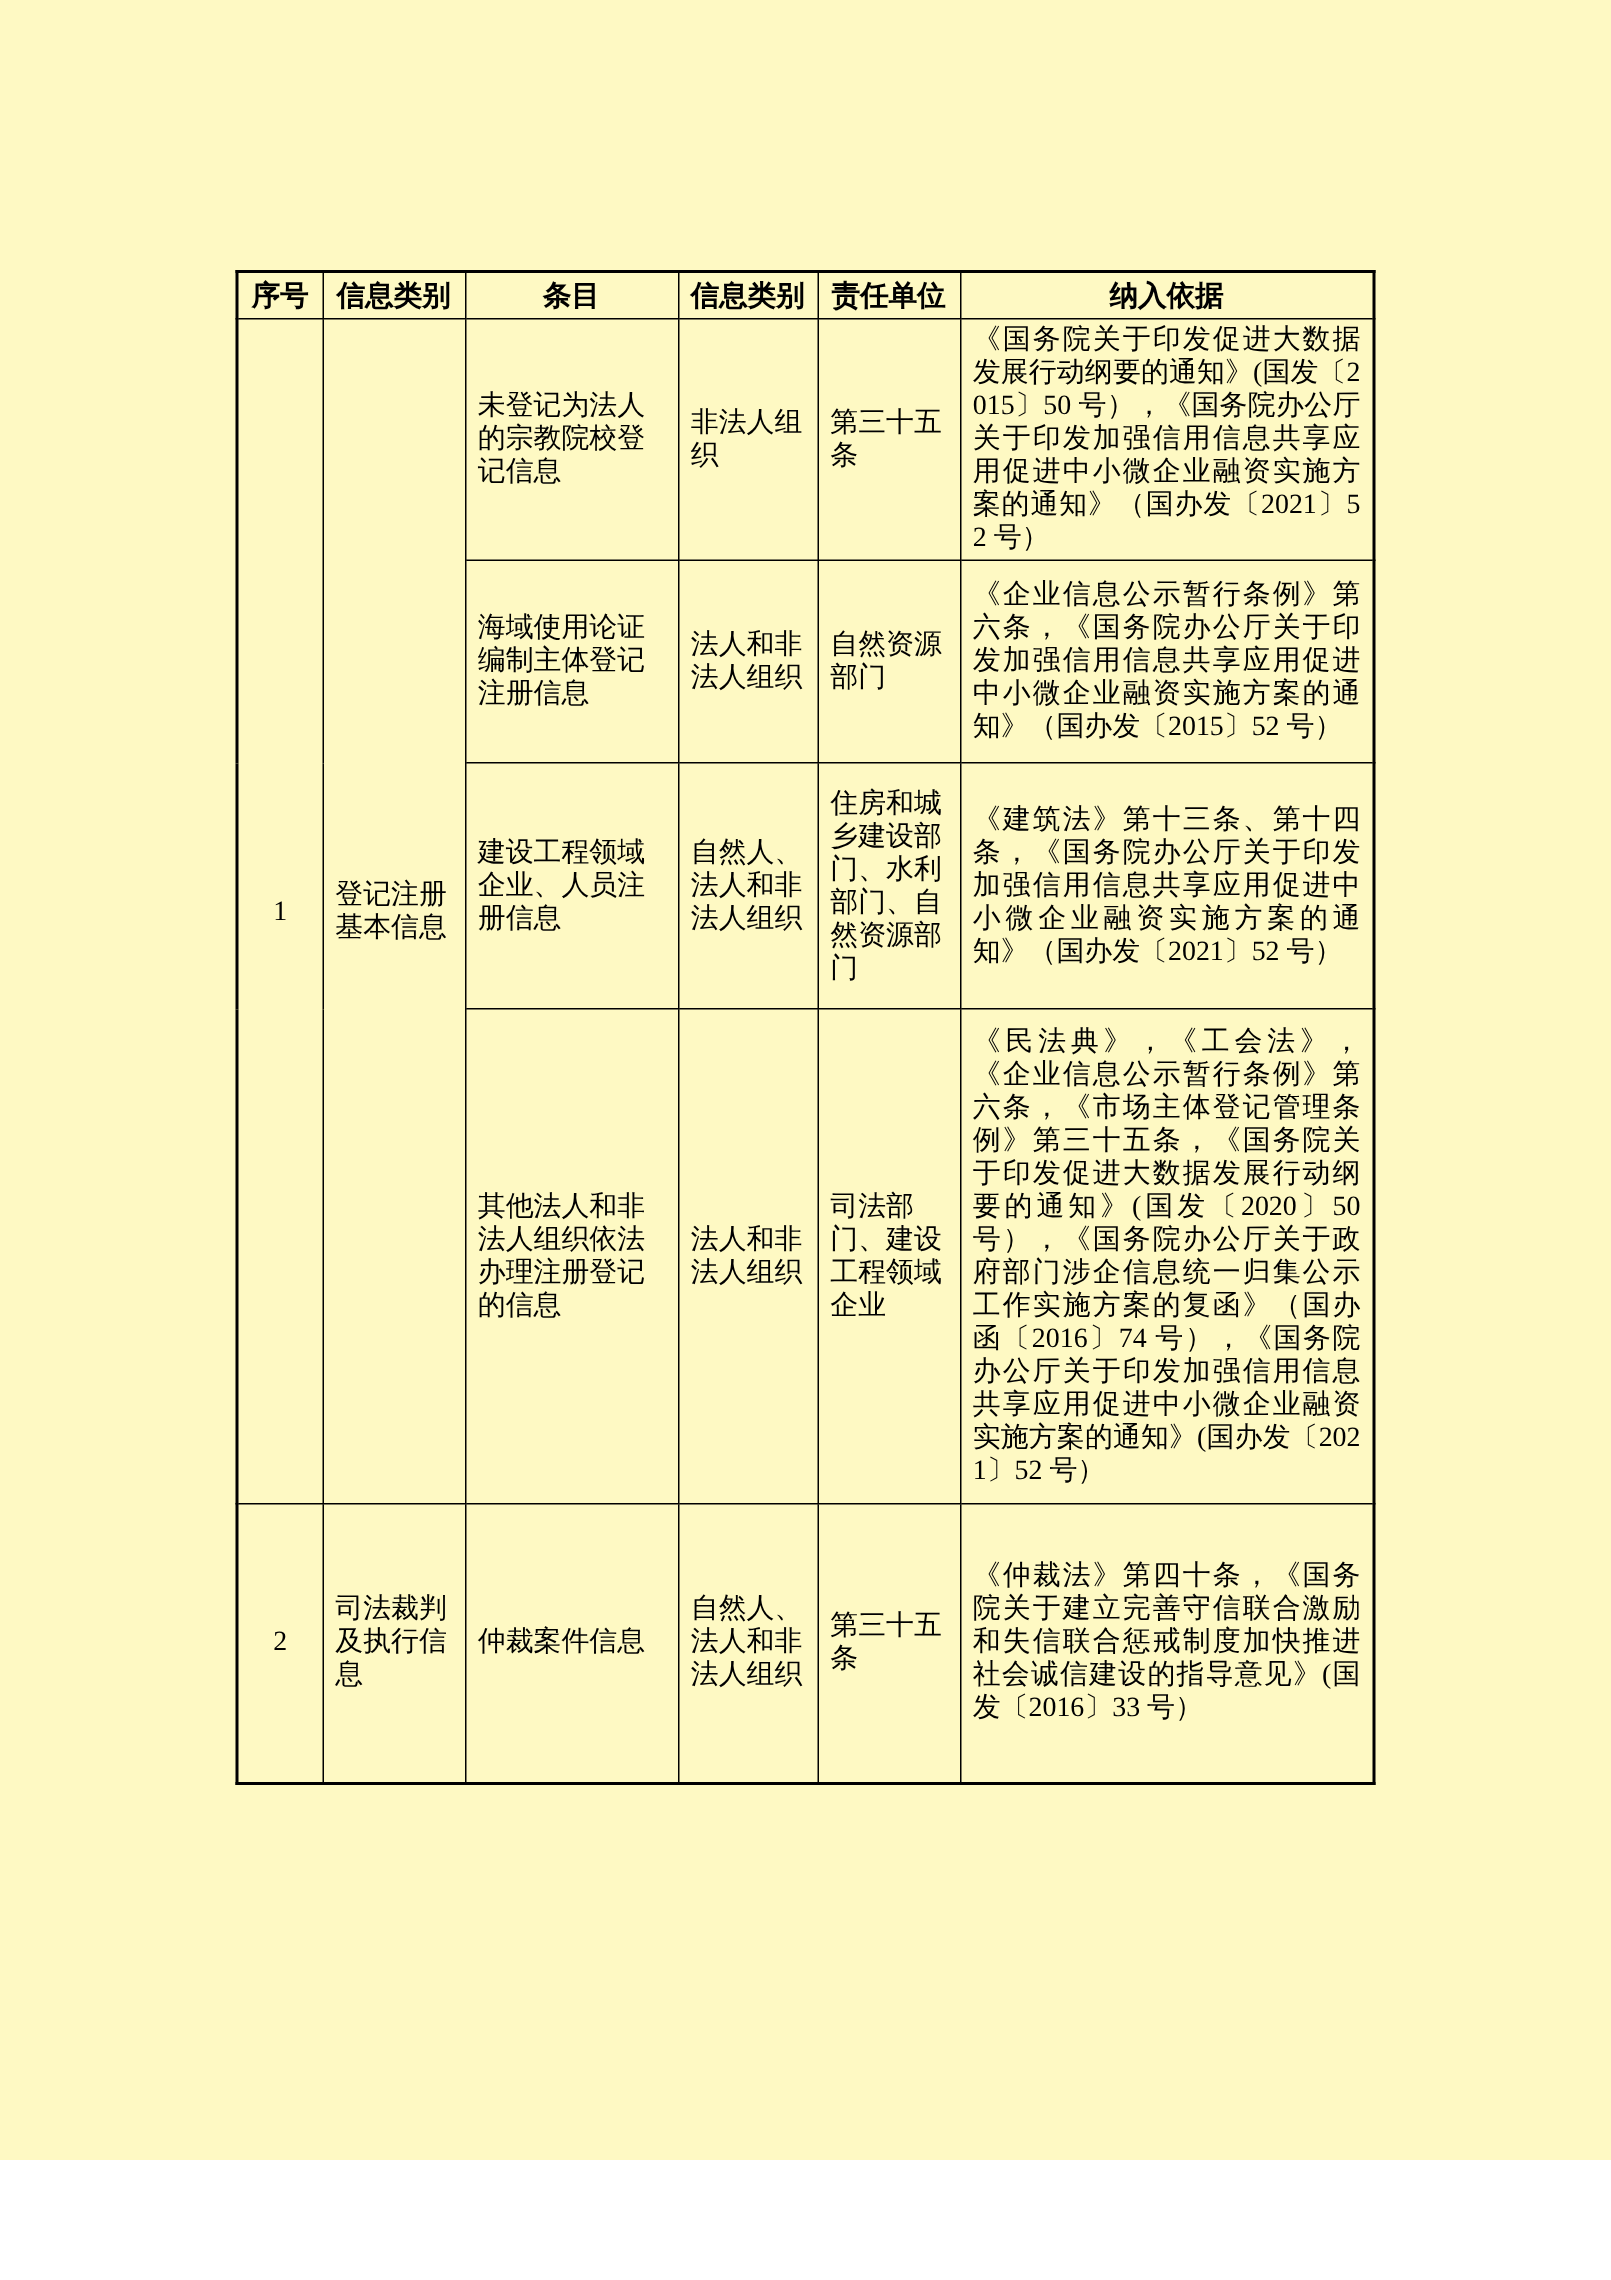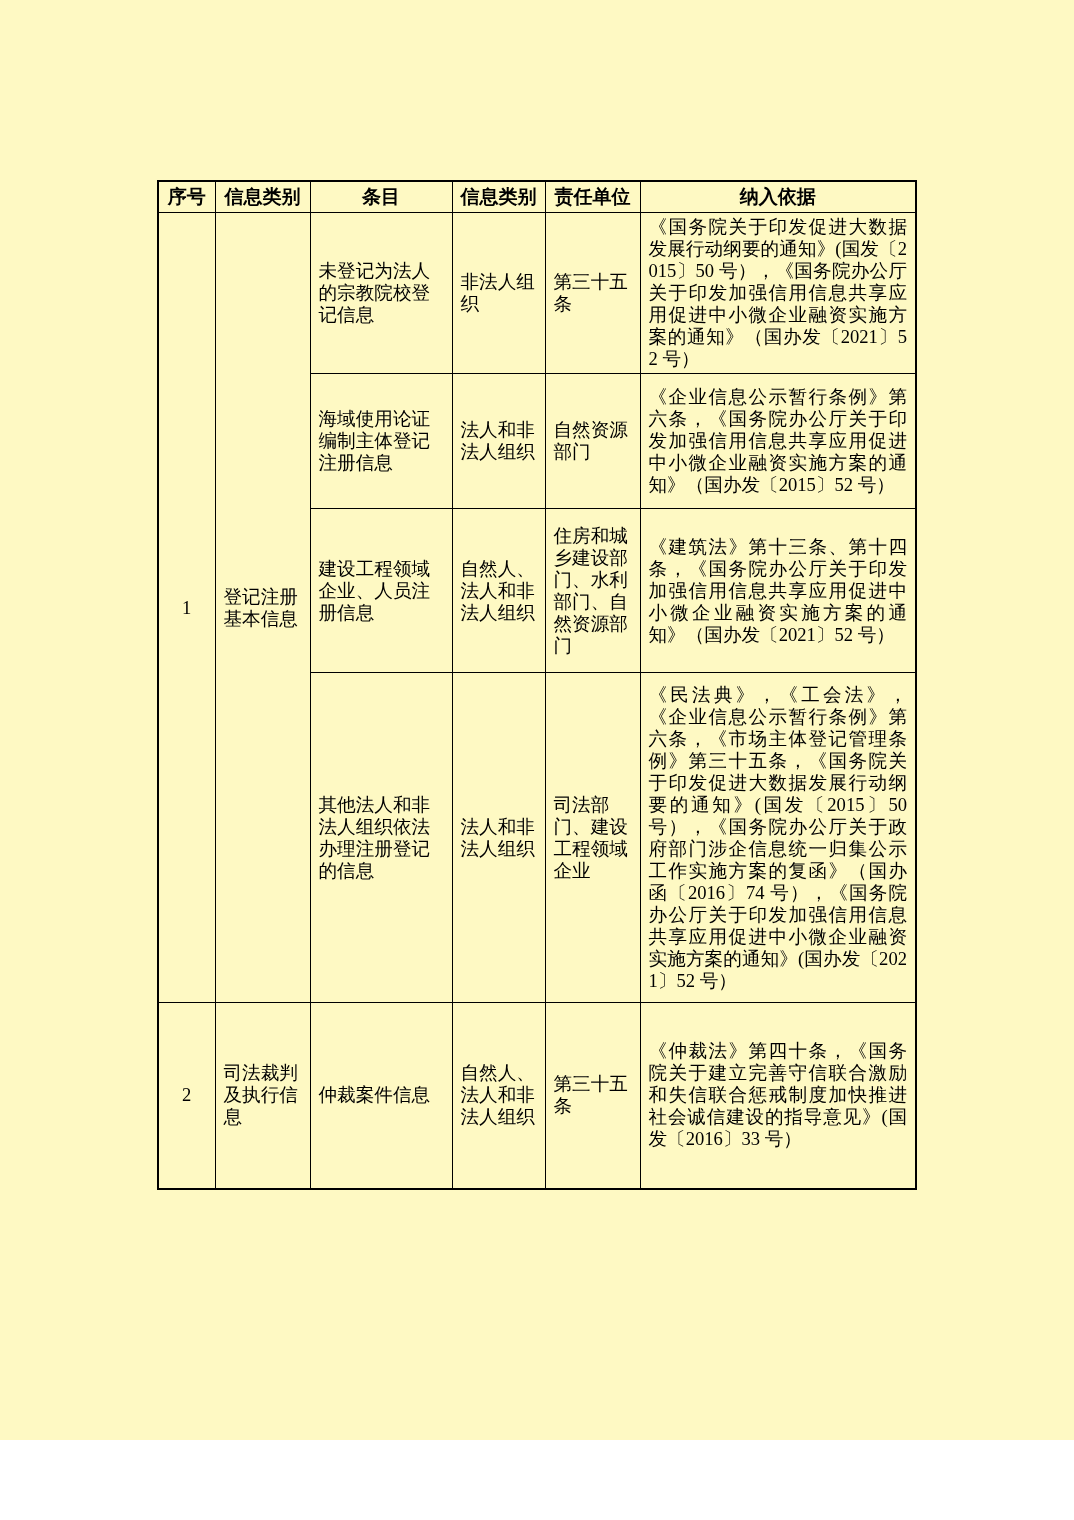--- a/index.html
+++ b/index.html
@@ -101,21 +101,21 @@
         <tr style="height: 164px;">
           <td class="cell-item">建设工程领域企业、人员注册信息</td>
           <td class="cell-subject">自然人、法人和非法人组织</td>
           <td class="cell-unit">住房和城乡建设部门、水利部门、自然资源部门</td>
           <td class="cell-basis">《建筑法》第十三条、第十四条，《国务院办公厅关于印发加强信用信息共享应用促进中小微企业融资实施方案的通知》（国办发〔2021〕52 号）</td>
         </tr>
         <tr style="height: 330px;">
           <td class="cell-item">其他法人和非法人组织依法办理注册登记的信息</td>
           <td class="cell-subject">法人和非法人组织</td>
           <td class="cell-unit">司法部门、建设工程领域企业</td>
-          <td class="cell-basis">《民法典》，《工会法》，《企业信息公示暂行条例》第六条，《市场主体登记管理条例》第三十五条，《国务院关于印发促进大数据发展行动纲要的通知》(国发〔2015〕50 号），《国务院办公厅关于政府部门涉企信息统一归集公示工作实施方案的复函》（国办函〔2016〕74 号），《国务院办公厅关于印发加强信用信息共享应用促进中小微企业融资实施方案的通知》(国办发〔2021〕52 号）</td>
+          <td class="cell-basis">《民法典》，《工会法》，《企业信息公示暂行条例》第六条，《市场主体登记管理条例》第三十五条，《国务院关于印发促进大数据发展行动纲要的通知》(国发〔2020〕50 号），《国务院办公厅关于政府部门涉企信息统一归集公示工作实施方案的复函》（国办函〔2016〕74 号），《国务院办公厅关于印发加强信用信息共享应用促进中小微企业融资实施方案的通知》(国办发〔2021〕52 号）</td>
         </tr>
         <tr style="height: 186px;">
           <td class="cell-no" rowspan="1">2</td>
           <td class="cell-category" rowspan="1">司法裁判及执行信息</td>
           <td class="cell-item">仲裁案件信息</td>
           <td class="cell-subject">自然人、法人和非法人组织</td>
           <td class="cell-unit">第三十五条</td>
           <td class="cell-basis">《仲裁法》第四十条，《国务院关于建立完善守信联合激励和失信联合惩戒制度加快推进社会诚信建设的指导意见》(国发〔2016〕33 号）</td>
         </tr>
       </tbody>

